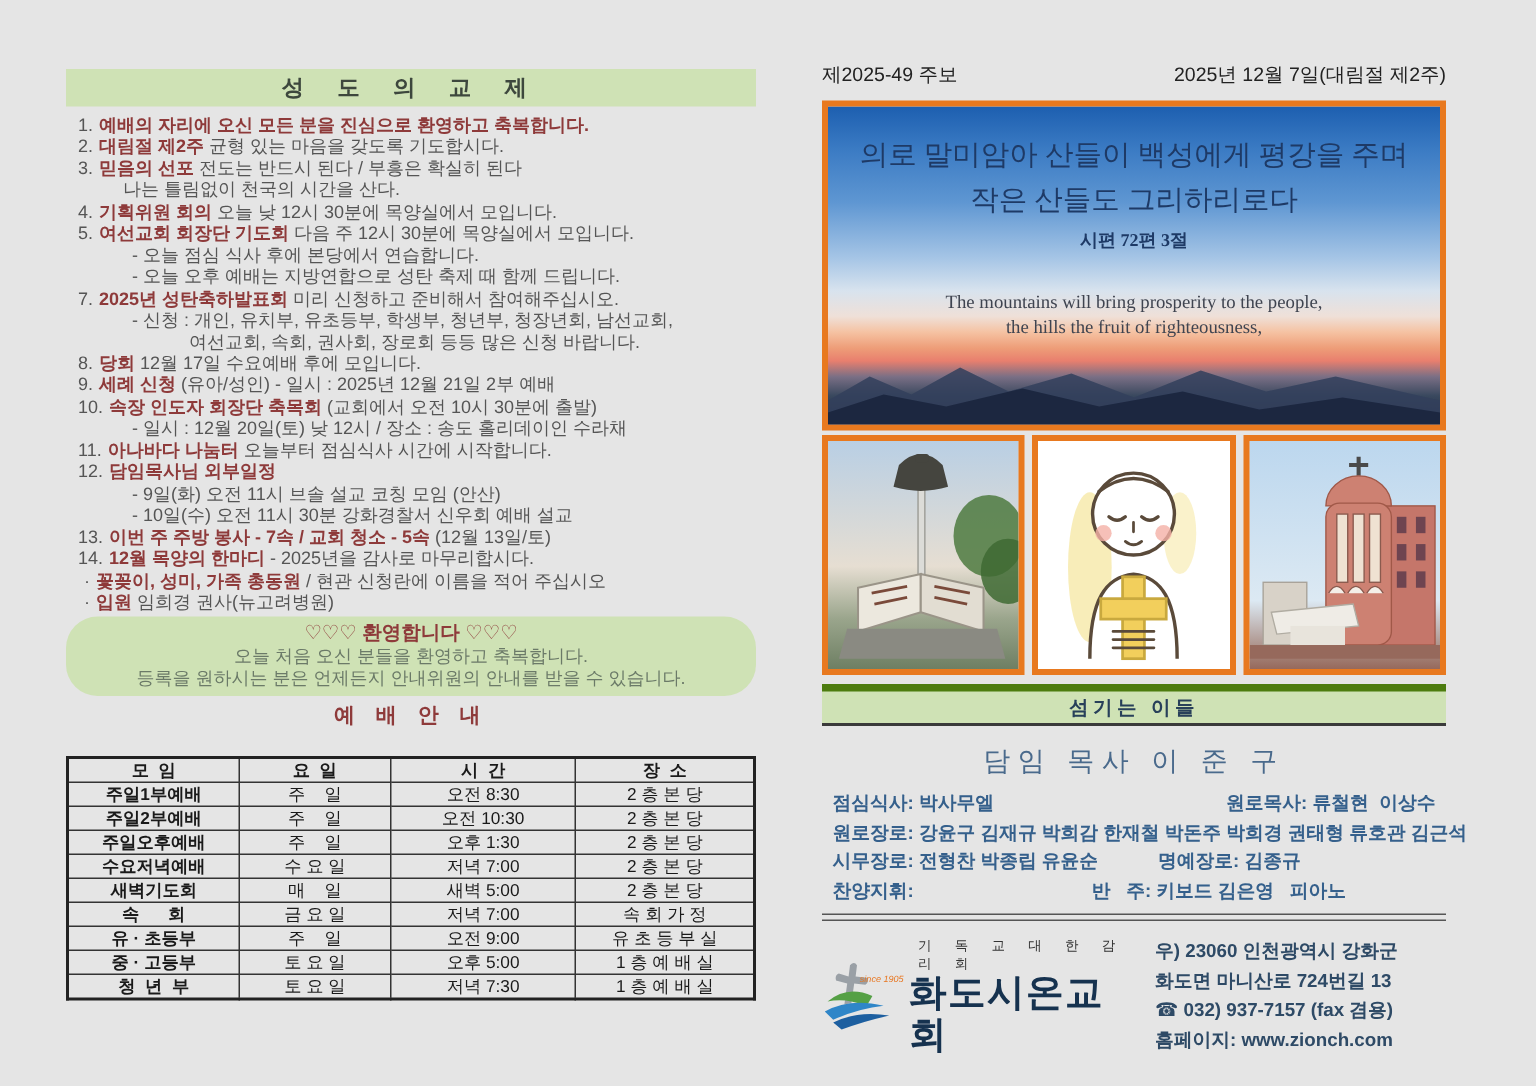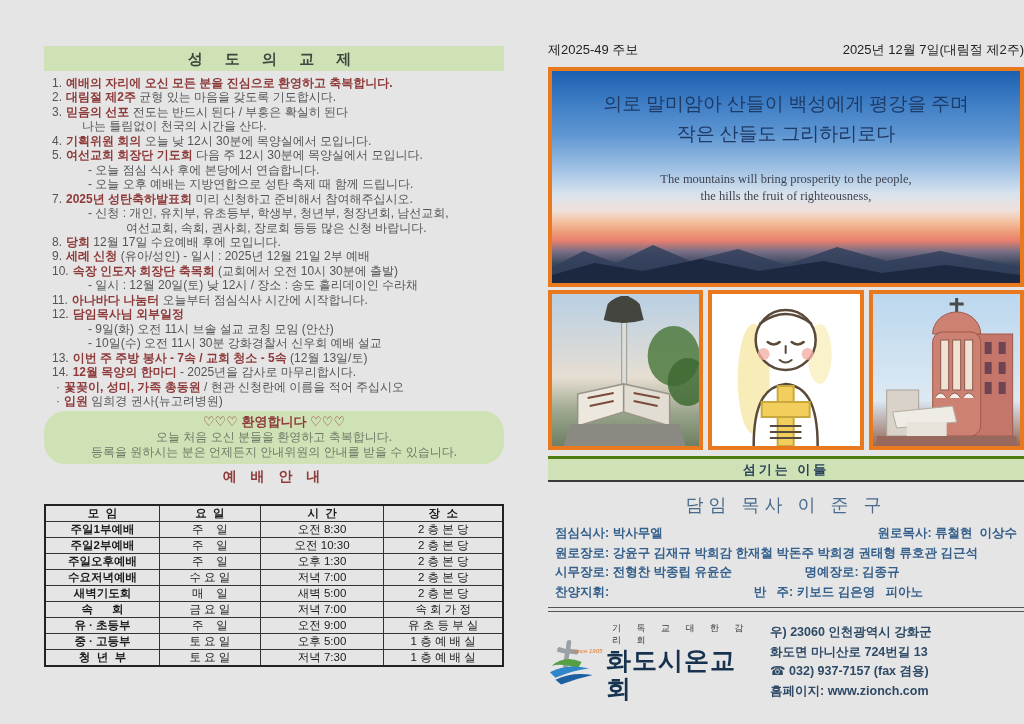--- a/index.html
+++ b/index.html
@@ -26,37 +26,37 @@
   table.worship{width:100%;border-collapse:collapse;margin-top:18px;}
   table.worship th,table.worship td{border:1px solid #333;font-size:11.5px;height:13.6px;
     text-align:center;white-space:pre;padding:0 2px;color:#1a1a1a;}
   table.worship{border:2px solid #222;}
   table.worship th{font-weight:bold;}
   table.worship td.m{font-weight:bold;}
   table.worship col.c1{width:25%;} table.worship col.c2{width:22%;}
   table.worship col.c3{width:27%;} table.worship col.c4{width:26%;}
 
   
-  .page-right{position:absolute;left:548px;top:42px;width:476px;}
+  .page-right{position:absolute;left:548px;top:42px;width:416px;}
   .r-header{display:flex;justify-content:space-between;font-size:13px;color:#222;line-height:16px;}
   .main-image{margin-top:9px;position:relative;height:212px;border:4px solid #e8791f;
     background:linear-gradient(180deg,#1d5fb0 0%,#3c7cc4 14%,#5e96d2 30%,#a7c6e6 48%,
       #d8e3ee 58%,#efe0d8 66%,#f5c2a2 71%,#ee9d78 76%,#e87f6e 80%,#7a6f85 85%,#39485e 91%,#1d2940 100%);}
   .verse-wrap{position:absolute;left:0;top:18px;width:100%;text-align:center;
     font-family:"Liberation Serif","DejaVu Serif",serif;}
   .verse-l1,.verse-l2{font-size:19px;color:#1e3a66;line-height:30px;}
   .verse-ref{font-size:12px;font-weight:bold;color:#1e3a66;line-height:22px;}
   .verse-e{font-size:12.5px;color:#3f4450;line-height:17px;}
   .verse-e.first{margin-top:22px;}
   .ridges{position:absolute;left:0;bottom:0;width:100%;height:46px;}
   .photo-row{margin-top:3px;display:flex;gap:5px;}
   .photo{flex:1;height:152px;border:4px solid #e8791f;position:relative;overflow:hidden;}
   .photo svg{display:block;width:100%;height:100%;}
   .serving-band{margin-top:6px;height:21px;line-height:21px;font-size:13px;font-weight:bold;
-    color:#28405a;letter-spacing:3px;border-top:3px solid #4d7c0f;border-bottom:2px solid #3a3a3a;}
+    color:#28405a;letter-spacing:3px;border-top:5px solid #4d7c0f;border-bottom:2px solid #3a3a3a;}
   .pastor{margin-top:11px;text-align:center;font-size:18px;color:#4a6a8c;letter-spacing:5px;line-height:24px;}
   .staff{margin-top:7px;padding:0 7px;}
   .srow{display:flex;font-size:12.5px;font-weight:bold;color:#35608c;line-height:19.5px;white-space:pre;}
   .staff .srow:nth-of-type(1) .b{margin-left:auto;}
   .staff .srow:nth-of-type(3) .a{flex:0 0 54%;}
   .staff .srow:nth-of-type(4) .a{flex:0 0 43%;}
   .dline{margin-top:5px;height:3px;border-top:1.5px solid #555;border-bottom:1px solid #555;}
   .footer{display:flex;margin-top:10px;align-items:center;}
   .logo-block{flex:0 0 212px;display:flex;align-items:center;}
   .logo-mark{width:56px;height:52px;flex:0 0 56px;}
@@ -223,20 +223,21 @@
     </div>
 
     <div class="main-image">
       <svg class="ridges" viewBox="0 0 440 46" preserveAspectRatio="none">
         <path d="M0,30 L30,14 60,26 95,8 130,24 175,12 220,28 268,10 315,24 365,14 440,30 L440,46 0,46 Z" fill="#32405c" opacity="0.85"></path>
         <path d="M0,38 L40,26 85,34 140,22 195,34 255,24 310,36 370,28 440,38 L440,46 0,46 Z" fill="#1c2740"></path>
       </svg>
       <div class="verse-wrap">
         <div class="verse-l1">의로 말미암아 산들이 백성에게 평강을 주며</div>
         <div class="verse-l2">작은 산들도 그리하리로다</div>
+        <div class="verse-ref">시편 72편 3절</div>
         <div class="verse-e first">The mountains will bring prosperity to the people,</div>
         <div class="verse-e">the hills the fruit of righteousness,</div>
       </div>
     </div>
 
     <div class="photo-row">
       <div class="photo" style="background:linear-gradient(180deg,#b9cfe4,#e6ded2 55%,#9aa58c 78%,#6e7f63);">
         <svg viewBox="0 0 140 152">
           <ellipse cx="118" cy="62" rx="26" ry="30" fill="#4e7a3f" opacity="0.85"></ellipse>
           <ellipse cx="132" cy="88" rx="20" ry="24" fill="#3e6a33" opacity="0.85"></ellipse>

